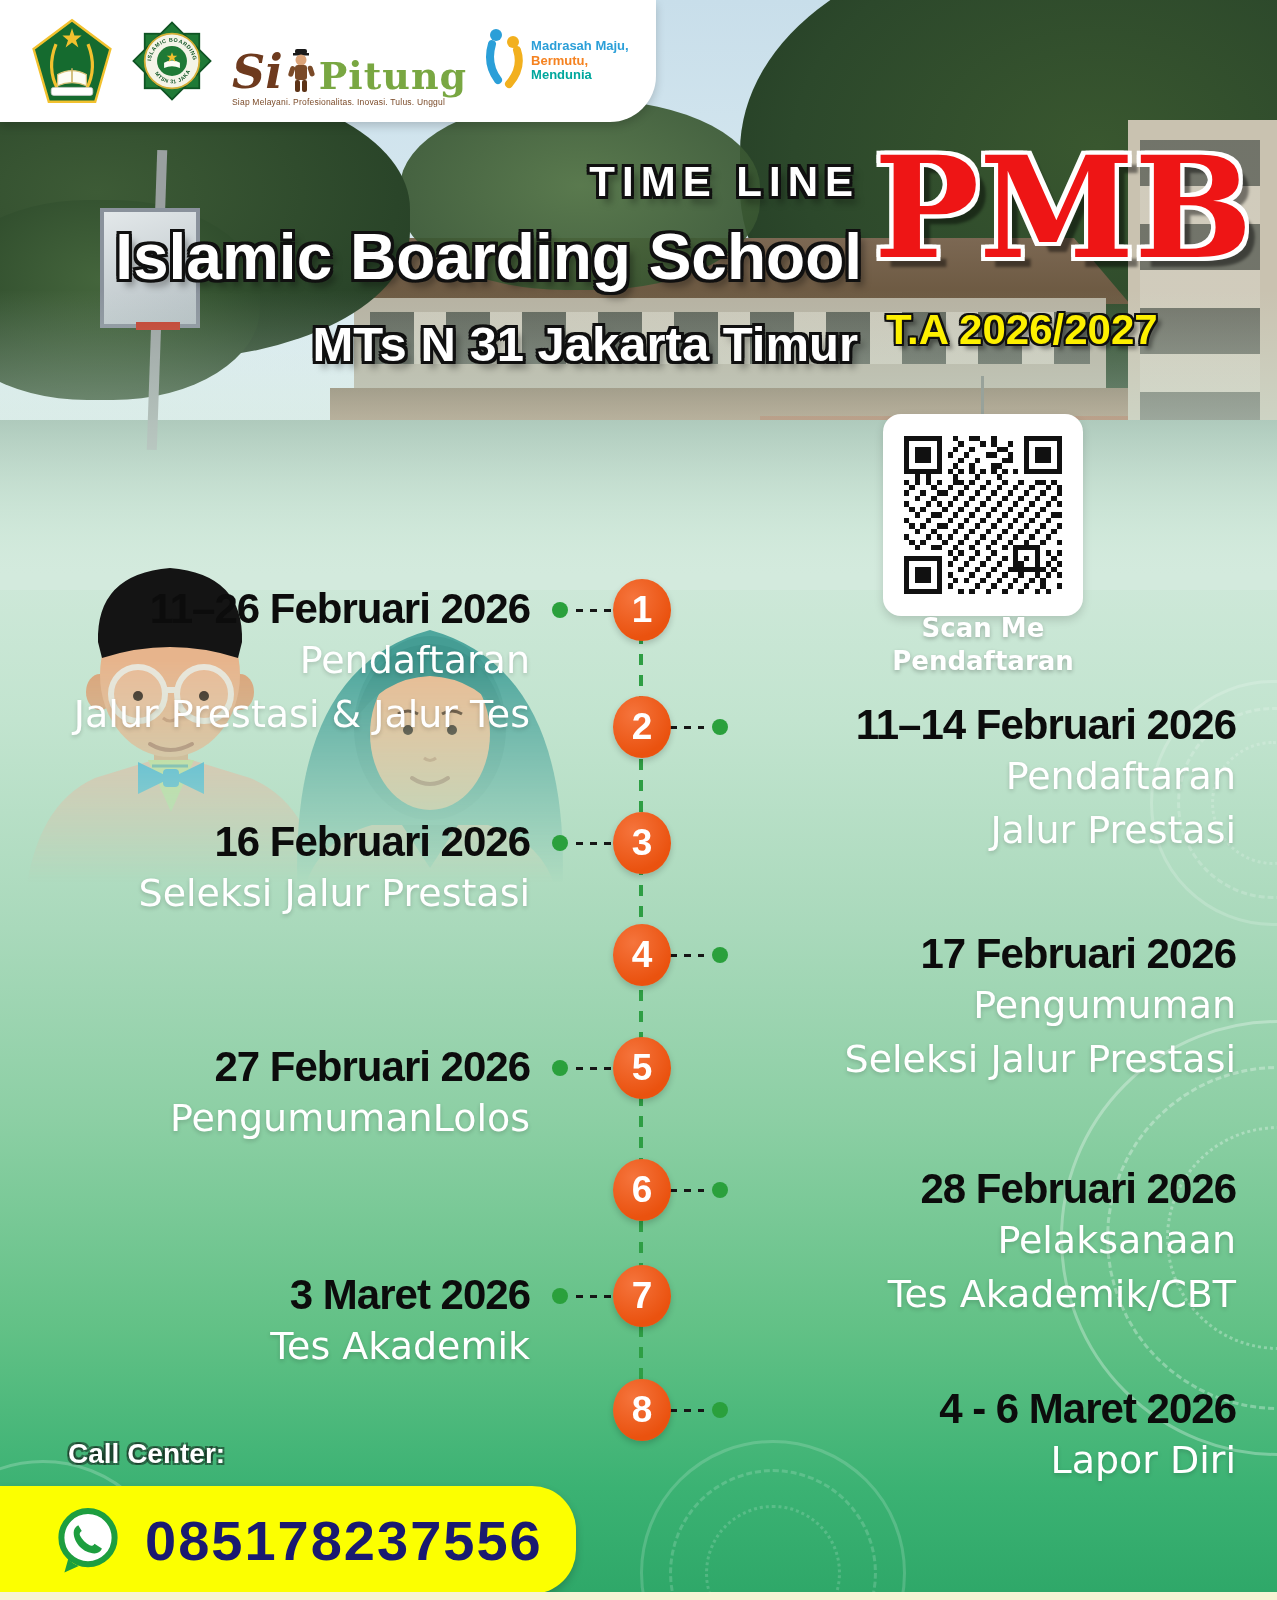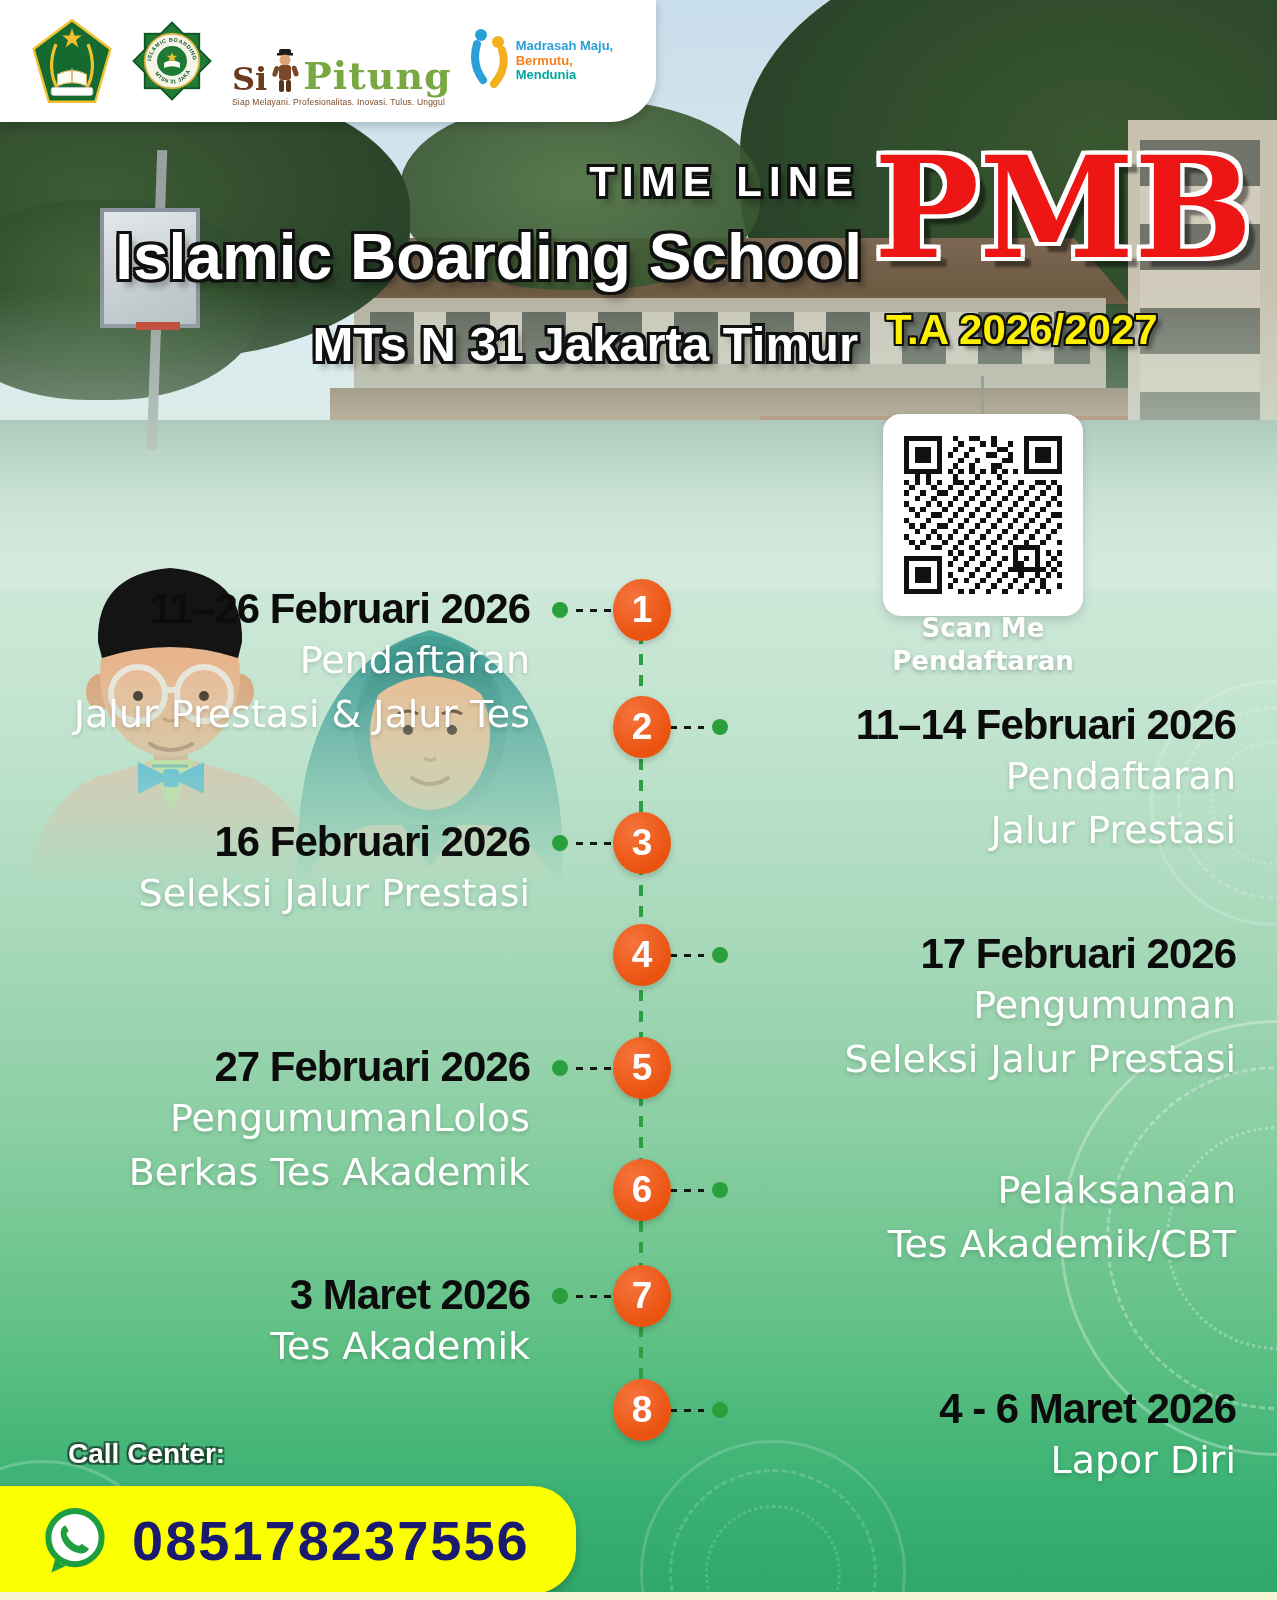--- a/index.html
+++ b/index.html
@@ -39,21 +39,21 @@
   .students{position:absolute;left:0;top:330px;z-index:3;
             -webkit-mask-image:linear-gradient(180deg,#000 58%,rgba(0,0,0,0) 97%);
             mask-image:linear-gradient(180deg,#000 58%,rgba(0,0,0,0) 97%);}
 
   
   .logobar{left:0;top:0;width:656px;height:122px;background:#fff;border-radius:0 0 46px 0;
            display:flex;align-items:center;gap:16px;padding:0 18px 0 32px;box-sizing:border-box;
            z-index:8;box-shadow:0 4px 10px rgba(0,0,0,.18);}
   .sipitung{display:flex;flex-direction:column;line-height:1;margin-top:6px;}
   .sp-row{display:flex;align-items:flex-end;gap:4px;}
-  .sp-si{font-family:"DejaVu Serif",serif;font-weight:bold;font-size:32px;color:#6e3a1e;}
+  .sp-si{font-family:"DejaVu Serif",serif;font-style:italic;font-weight:bold;font-size:46px;color:#6e3a1e;}
   .sp-pitung{font-family:"DejaVu Serif",serif;font-weight:bold;font-size:38px;color:#79a742;letter-spacing:1px;margin-top:36px;}
   .sp-tagline{font-size:8.5px;color:#7a4a28;margin-top:3px;letter-spacing:.2px;white-space:nowrap;}
   .mad{display:flex;align-items:center;gap:6px;}
   .mad-text{display:flex;flex-direction:column;font-weight:bold;font-size:13px;line-height:1.15;}
   .mad-l1{color:#2b9fd8;} .mad-l2{color:#f58220;} .mad-l3{color:#00a79d;}
 
   
   .hl{position:absolute;color:#fff;font-weight:bold;white-space:nowrap;z-index:7;
       text-shadow:-3px -3px 0 #101010,3px -3px 0 #101010,-3px 3px 0 #101010,3px 3px 0 #101010,
                   -3px 0 0 #101010,3px 0 0 #101010,0 -3px 0 #101010,0 3px 0 #101010,
@@ -97,21 +97,21 @@
   .titem.r{left:756px;width:480px;text-align:right;}
   .tdate{font-weight:bold;font-size:42px;letter-spacing:-1px;color:#0c0c0c;line-height:1.2;white-space:nowrap;}
   .tline{font-family:"DejaVu Sans",sans-serif;font-size:38px;color:#fff;line-height:1.42;
          text-shadow:0 2px 4px rgba(0,0,0,.18);}
 
   
   .callcenter{left:68px;top:1438px;font-size:28px;font-weight:bold;color:#fff;z-index:6;
               text-shadow:-2px -2px 0 rgba(20,40,30,.55),2px -2px 0 rgba(20,40,30,.55),
                           -2px 2px 0 rgba(20,40,30,.55),2px 2px 0 rgba(20,40,30,.55);text-align:center;}
   .phonebar{left:0;top:1486px;width:576px;height:108px;background:#fcff00;border-radius:0 44px 44px 0;
-            display:flex;align-items:center;gap:20px;padding-left:38px;box-sizing:border-box;z-index:6;
+            display:flex;align-items:center;gap:20px;padding-left:51px;box-sizing:border-box;z-index:6;
             box-shadow:0 4px 8px rgba(0,0,0,.2);}
   .phone{font-size:56px;font-weight:bold;color:#1a1a70;letter-spacing:2px;}
   .bottom-strip{left:0;top:1592px;width:1277px;height:8px;background:#f7f3d4;z-index:6;}
 
   
   .mandala{position:absolute;border-radius:50%;border:3px solid rgba(255,255,255,.3);z-index:1;}
   .mandala::before{content:"";position:absolute;inset:10%;border-radius:50%;border:3px dashed rgba(255,255,255,.3);}
   .mandala::after{content:"";position:absolute;inset:24%;border-radius:50%;border:3px dotted rgba(255,255,255,.3);}
   .m1{left:1060px;top:1020px;width:430px;height:430px;}
   .m2{left:1150px;top:680px;width:240px;height:240px;opacity:.6;}
@@ -365,23 +365,23 @@
     <div class="tline">Seleksi Jalur Prestasi</div>
   </div>
   <div class="titem r" style="top:929px">
     <div class="tdate">17 Februari 2026</div>
     <div class="tline">Pengumuman</div>
     <div class="tline">Seleksi Jalur Prestasi</div>
   </div>
   <div class="titem l" style="top:1042px">
     <div class="tdate">27 Februari 2026</div>
     <div class="tline">PengumumanLolos</div>
-    <div class="tline">Berkas Tes Akademik</div>
   </div>
   <div class="titem r" style="top:1164px">
+    <div class="tdate">28 Februari 2026</div>
     <div class="tline">Pelaksanaan</div>
     <div class="tline">Tes Akademik/CBT</div>
   </div>
   <div class="titem l" style="top:1270px">
     <div class="tdate">3 Maret 2026</div>
     <div class="tline">Tes Akademik</div>
   </div>
   <div class="titem r" style="top:1384px">
     <div class="tdate">4 - 6 Maret 2026</div>
     <div class="tline">Lapor Diri</div>

